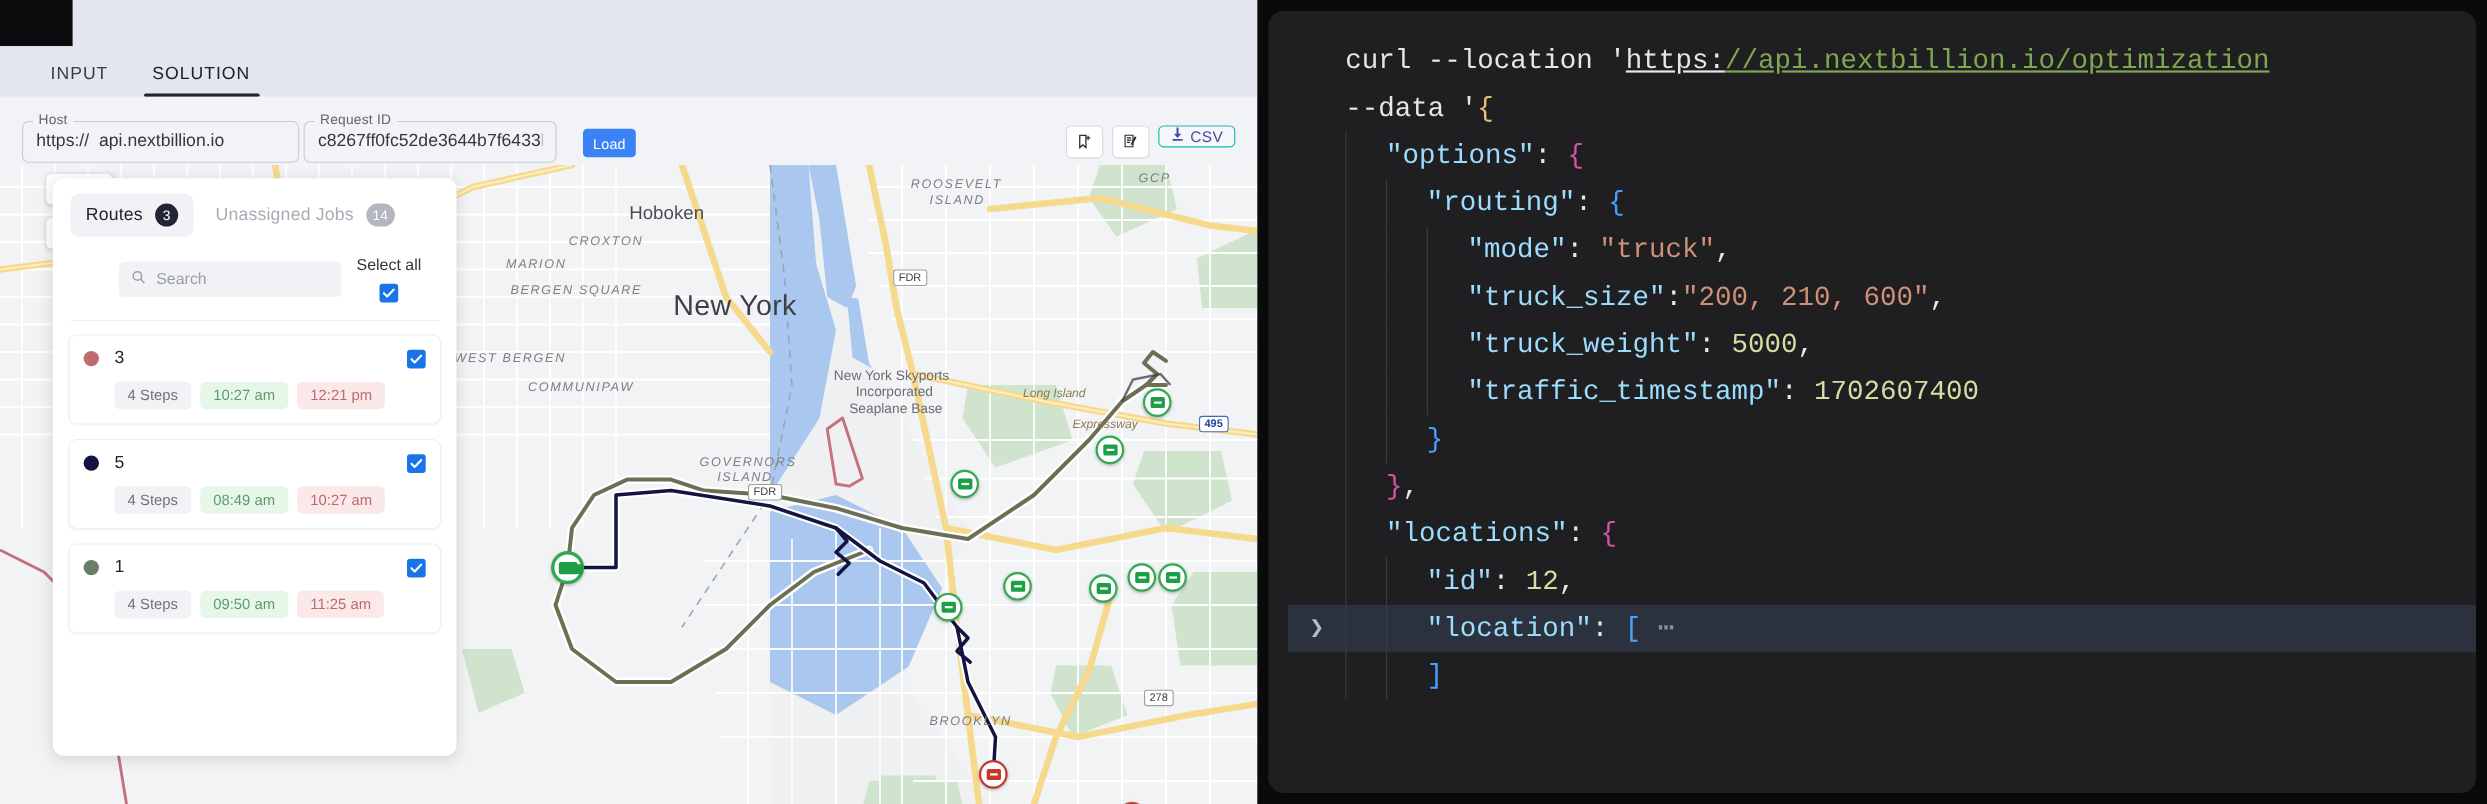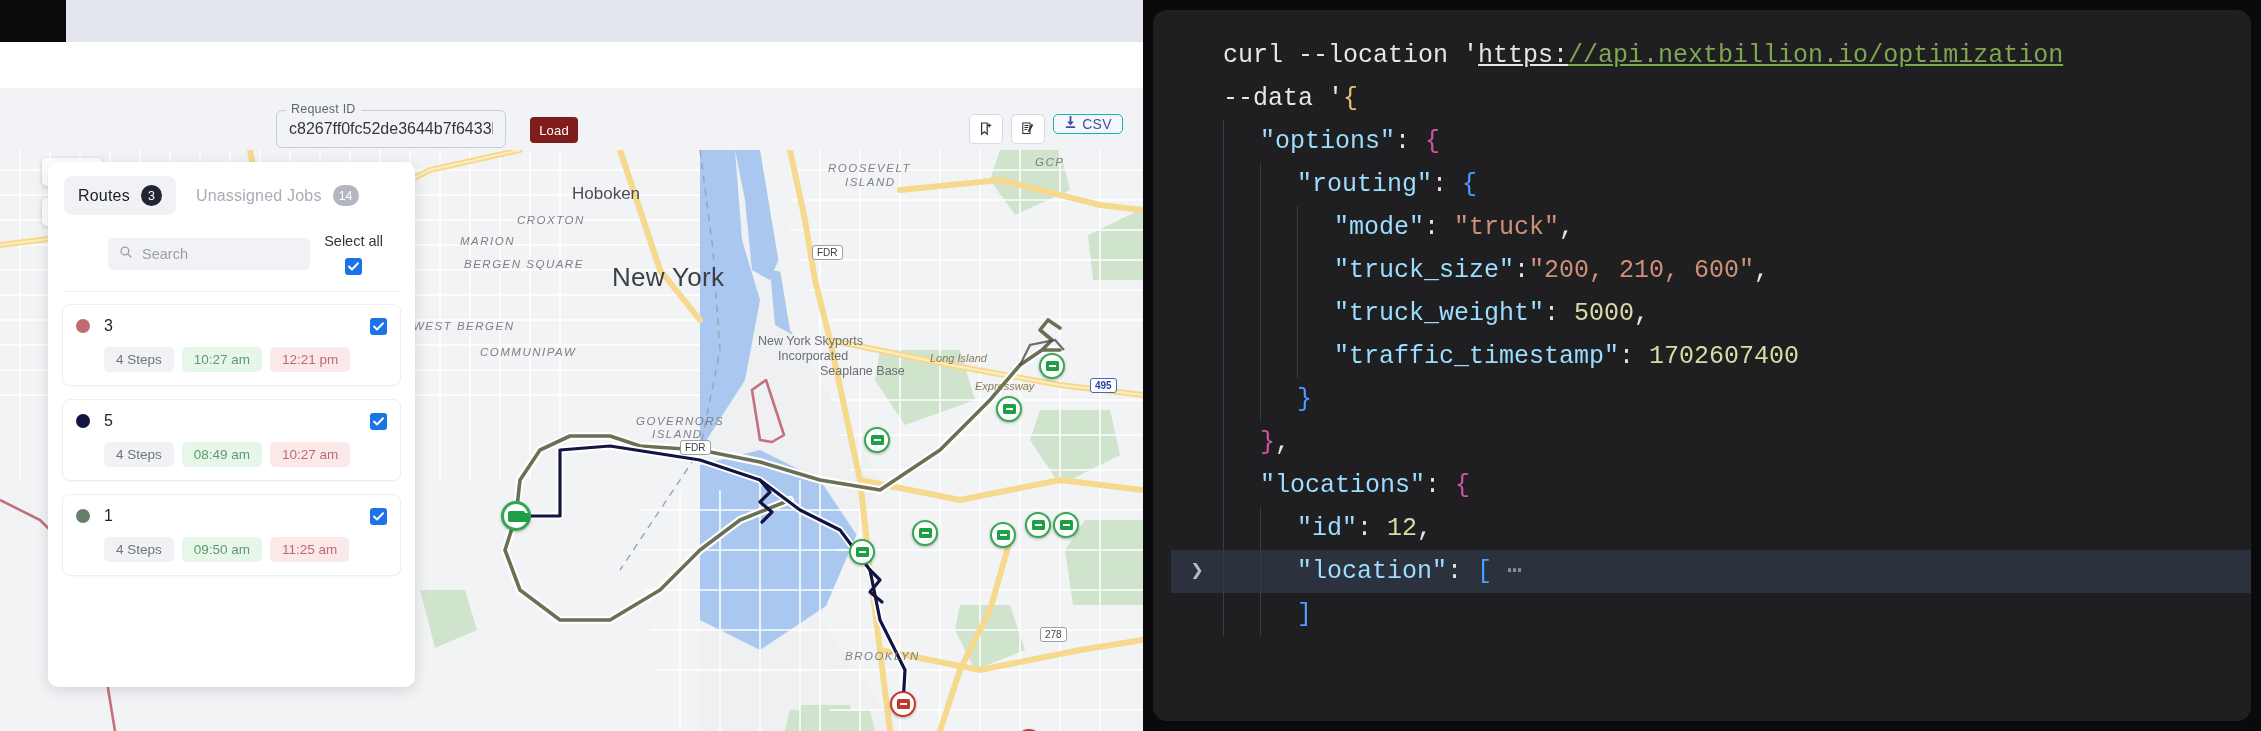--- a/index.html
+++ b/index.html
@@ -44,21 +44,21 @@
   }
   .field .legend{
     position:absolute;top:-9px;left:9px;background:#f2f3f7;padding:0 5px;font-size:12.5px;color:#62656f;
     letter-spacing:.2px;
   }
   .field .val{font-size:16px;color:#34363f;white-space:nowrap;overflow:hidden;}
   .field .prefix{font-size:16px;color:#34363f;margin-right:9px;}
   #host-field{left:20px;top:110px;width:252px;}
   #req-field{left:276px;top:110px;width:230px;}
   .load-btn{
-    position:absolute;left:530px;top:117px;width:48px;height:26px;background:#7f1d1d;color:#fff;
+    position:absolute;left:530px;top:117px;width:48px;height:26px;background:#3b82f6;color:#fff;
     border:none;border-radius:4px;font-size:13px;font-family:"Liberation Sans",sans-serif;cursor:pointer;
     display:flex;align-items:center;justify-content:center;letter-spacing:.2px;
   }
   .icon-btn{
     position:absolute;width:34px;height:30px;border:1px solid #d6d9e3;border-radius:5px;background:#fff;
     display:flex;align-items:center;justify-content:center;cursor:pointer;box-sizing:border-box;
   }
   #bookmark-btn{left:969px;top:114px;}
   #note-btn{left:1011px;top:114px;}
   .csv-btn{
@@ -194,23 +194,32 @@
 
 <div class="screen">
 
   <div class="app-pane">
 
     <div class="topstrip">
       <div class="rounded"></div>
     </div>
     <div class="notch"></div>
 
+    <div class="tabbar">
+      <div class="tab">INPUT</div>
+      <div class="tab active">SOLUTION</div>
+    </div>
 
     <div class="controls"></div>
 
+    <div class="field" id="host-field">
+      <span class="legend">Host</span>
+      <span class="prefix">https://</span>
+      <span class="val">api.nextbillion.io</span>
+    </div>
 
     <div class="field" id="req-field">
       <span class="legend">Request ID</span>
       <span class="val">c8267ff0fc52de3644b7f6433ba1</span>
     </div>
 
     <button class="load-btn">Load</button>
 
     <div class="icon-btn" id="bookmark-btn">
       <svg width="16" height="16" viewBox="0 0 20 20" fill="none" stroke="#2c2e36" stroke-width="1.5">
@@ -348,21 +357,21 @@
           <div class="map-label lbl-hood" style="left: 460px; top: 85px;">MARION</div>
           <div class="map-label lbl-hood" style="left: 464px; top: 108px;">BERGEN SQUARE</div>
           <div class="map-label lbl-hood" style="left: 413px; top: 170px;">WEST BERGEN</div>
           <div class="map-label lbl-hood" style="left: 480px; top: 196px;">COMMUNIPAW</div>
           <div class="map-label lbl-hood" style="left: 636px; top: 265px;">GOVERNORS</div>
           <div class="map-label lbl-hood" style="left: 652px; top: 278px;">ISLAND</div>
           <div class="map-label lbl-hood" style="left: 845px; top: 500px;">BROOKLYN</div>
           <div class="map-label lbl-hood" style="left: 1035px; top: 6px;">GCP</div>
           <div class="map-label lbl-poi" style="left: 758px; top: 184px;">New York Skyports</div>
           <div class="map-label lbl-poi" style="left: 778px; top: 199px;">Incorporated</div>
-          <div class="map-label lbl-poi" style="left: 772px; top: 214px; margin-left: 48px;">Seaplane Base</div>
+          <div class="map-label lbl-poi" style="left: 772px; top: 214px;">Seaplane Base</div>
           <div class="map-label lbl-rd" style="left: 930px; top: 202px;">Long Island</div>
           <div class="map-label lbl-rd" style="left: 975px; top: 230px;">Expressway</div>
         </div>
       <div id="map-shields">
           <div class="shield" style="left: 812px; top: 95px;">FDR</div>
           <div class="shield" style="left: 680px; top: 290px;">FDR</div>
           <div class="shield blue" style="left: 1090px; top: 228px;">495</div>
           <div class="shield" style="left: 1040px; top: 477px;">278</div>
         </div>
       <div id="map-markers">

